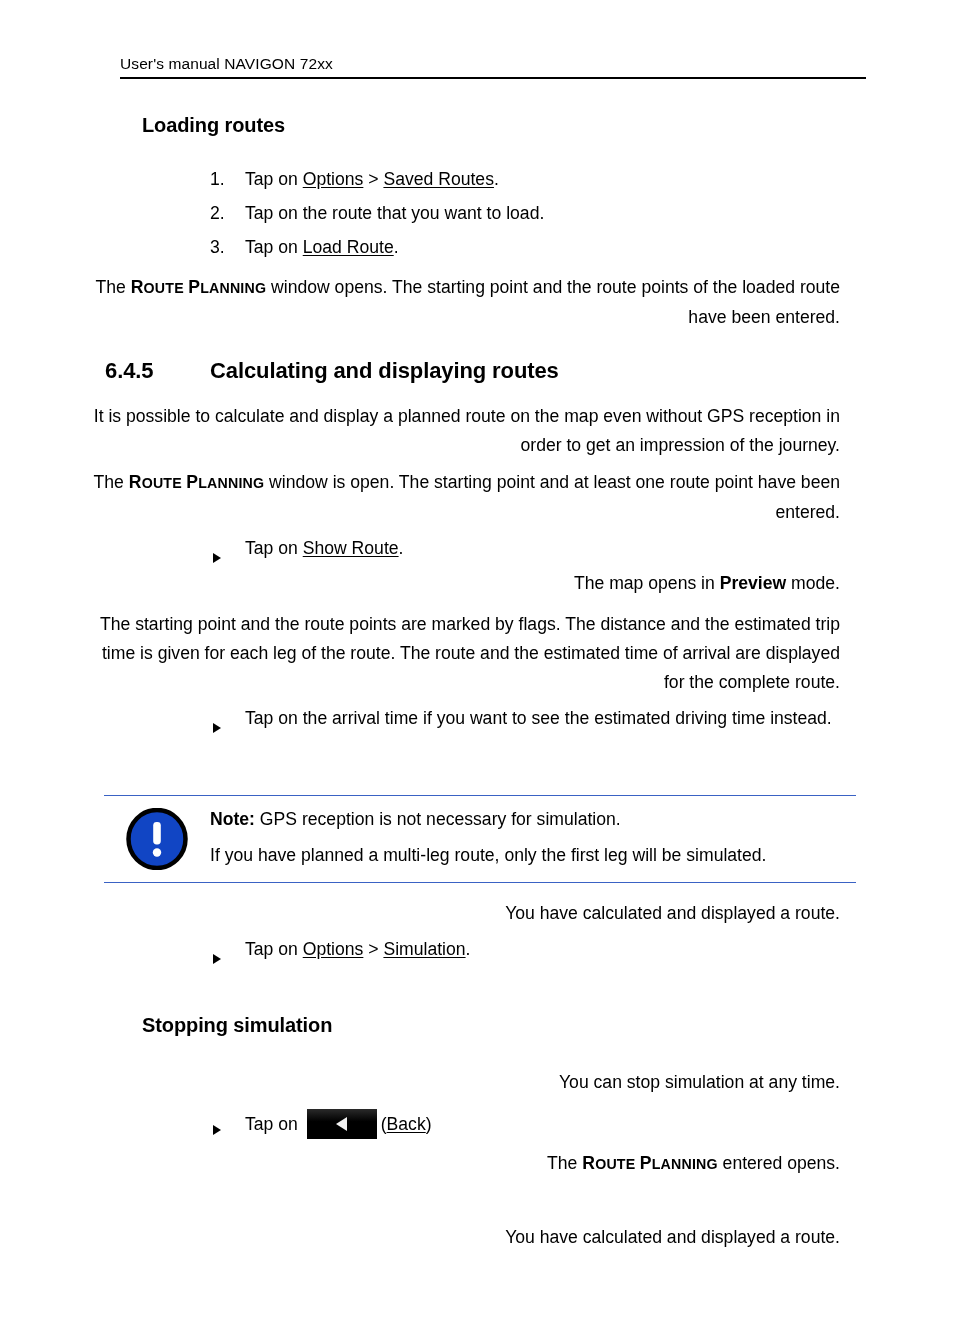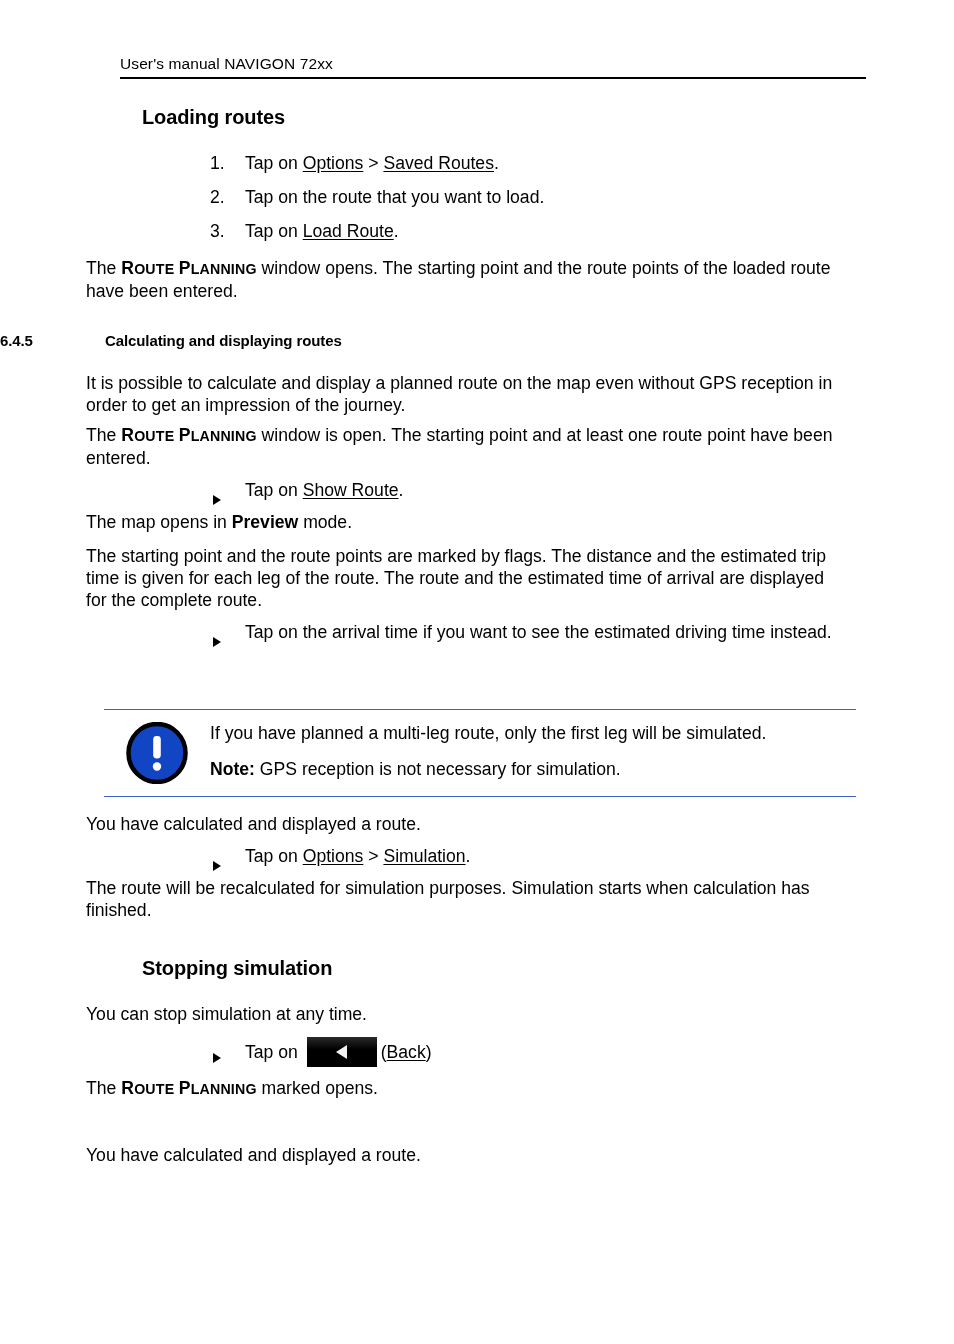--- a/index.html
+++ b/index.html
@@ -39,50 +39,51 @@
   
   #content {
     position: absolute;
     left: 0;
     top: 96px;
     width: 954px;
   }
 
   
   .h3 {
-    margin: 8px;
+    margin: 16px;
     padding: 0;
     font-size: 20px;
     font-weight: bold;
     line-height: 26px;
     margin-left: 142px;
     letter-spacing: -0.1px;
   }
 
   
   .h2 {
     display: flex;
-    font-size: 15px;
+    margin-left: 105px;
+    font-size: 22px;
     font-weight: bold;
     line-height: 26px;
     letter-spacing: -0.1px;
   }
   .h2 .num {
     width: 105px;
     flex: 0 0 105px;
   }
   .h2 .ttl { flex: 1 1 auto; }
 
   
   .para {
     margin-left: 86px;
     margin-right: 114px;
     font-size: 17.6px;
-    line-height: 22px;
-    text-align: left;
+    line-height: 29px;
+    text-align: right;
   }
 
   
   .olist { margin-left: 210px; margin-right: 114px; }
   .oitem {
     display: flex;
     font-size: 17.6px;
     line-height: 23.8px;
   }
   .oitem .onum {
@@ -278,56 +279,55 @@
 
     <div class="notebox">
       <div class="note-icon-cell">
         <svg class="excl-icon" width="62" height="62" viewBox="0 0 62 62">
           <ellipse cx="31" cy="31" rx="28.5" ry="29" fill="#1145c4" stroke="#000000" stroke-width="4.5"></ellipse>
           <rect x="27.2" y="14" width="7.6" height="22.5" rx="3.4" fill="#ffffff"></rect>
           <circle cx="31" cy="44.5" r="4.2" fill="#ffffff"></circle>
         </svg>
       </div>
       <div class="note-body">
+        <div class="nline"><b class="bold">Note:</b><span> GPS reception is not necessary for simulation.</span></div>
         <div class="nline">If you have planned a multi-leg route, only the first leg will be simulated.</div>
-        <div class="nline"><b class="bold">Note:</b><span> GPS reception is not necessary for simulation.</span></div>
       </div>
     </div>
 
     <div class="sp-16"></div>
     <div class="para">You have calculated and displayed a route.</div>
 
     <div class="sp-10"></div>
     <div class="blist">
       <div class="bitem">
         <span class="bmark"><span class="tri"></span></span>
         <span class="btext"><span>Tap on </span><u class="lnk">Options</u><span> &gt; </span><u class="lnk">Simulation</u><span>.</span></span>
       </div>
     </div>
 
     <div class="sp-8"></div>
-    <div class="para">The route will be recalculated for simulation purposes. Simulation starts when calculation has finished.</div>
 
     <div class="sp-26"></div>
 
     <h3 class="h3">Stopping simulation</h3>
     <div class="sp-14"></div>
 
     <div class="para">You can stop simulation at any time.</div>
 
     <div class="sp-12"></div>
     <div class="blist">
       <div class="bitem">
         <span class="bmark"><span class="tri"></span></span>
         <span class="btext"><span>Tap on </span><span class="backbtn"><span class="arrow"></span></span><span>(</span><u class="lnk">Back</u><span>)</span></span>
       </div>
     </div>
 
     <div class="sp-10"></div>
-    <div class="para"><span>The </span><span class="smallcaps"><span class="cap"><span style="font-size: 17.6px;">R</span><span style="font-size: 14.2px;">OUTE</span></span>&nbsp;<span class="cap"><span style="font-size: 17.6px;">P</span><span style="font-size: 14.2px;">LANNING</span></span></span><span> marked opens.</span></div>
+    <div class="para"><span>The </span><span class="smallcaps"><span class="cap"><span style="font-size: 17.6px;">R</span><span style="font-size: 14.2px;">OUTE</span></span>&nbsp;<span class="cap"><span style="font-size: 17.6px;">P</span><span style="font-size: 14.2px;">LANNING</span></span></span><span> entered opens.</span></div>
 
     <div class="sp-26"></div>
 
     <div class="sp-18"></div>
 
     <div class="para">You have calculated and displayed a route.</div>
 
   </div>
 
 

